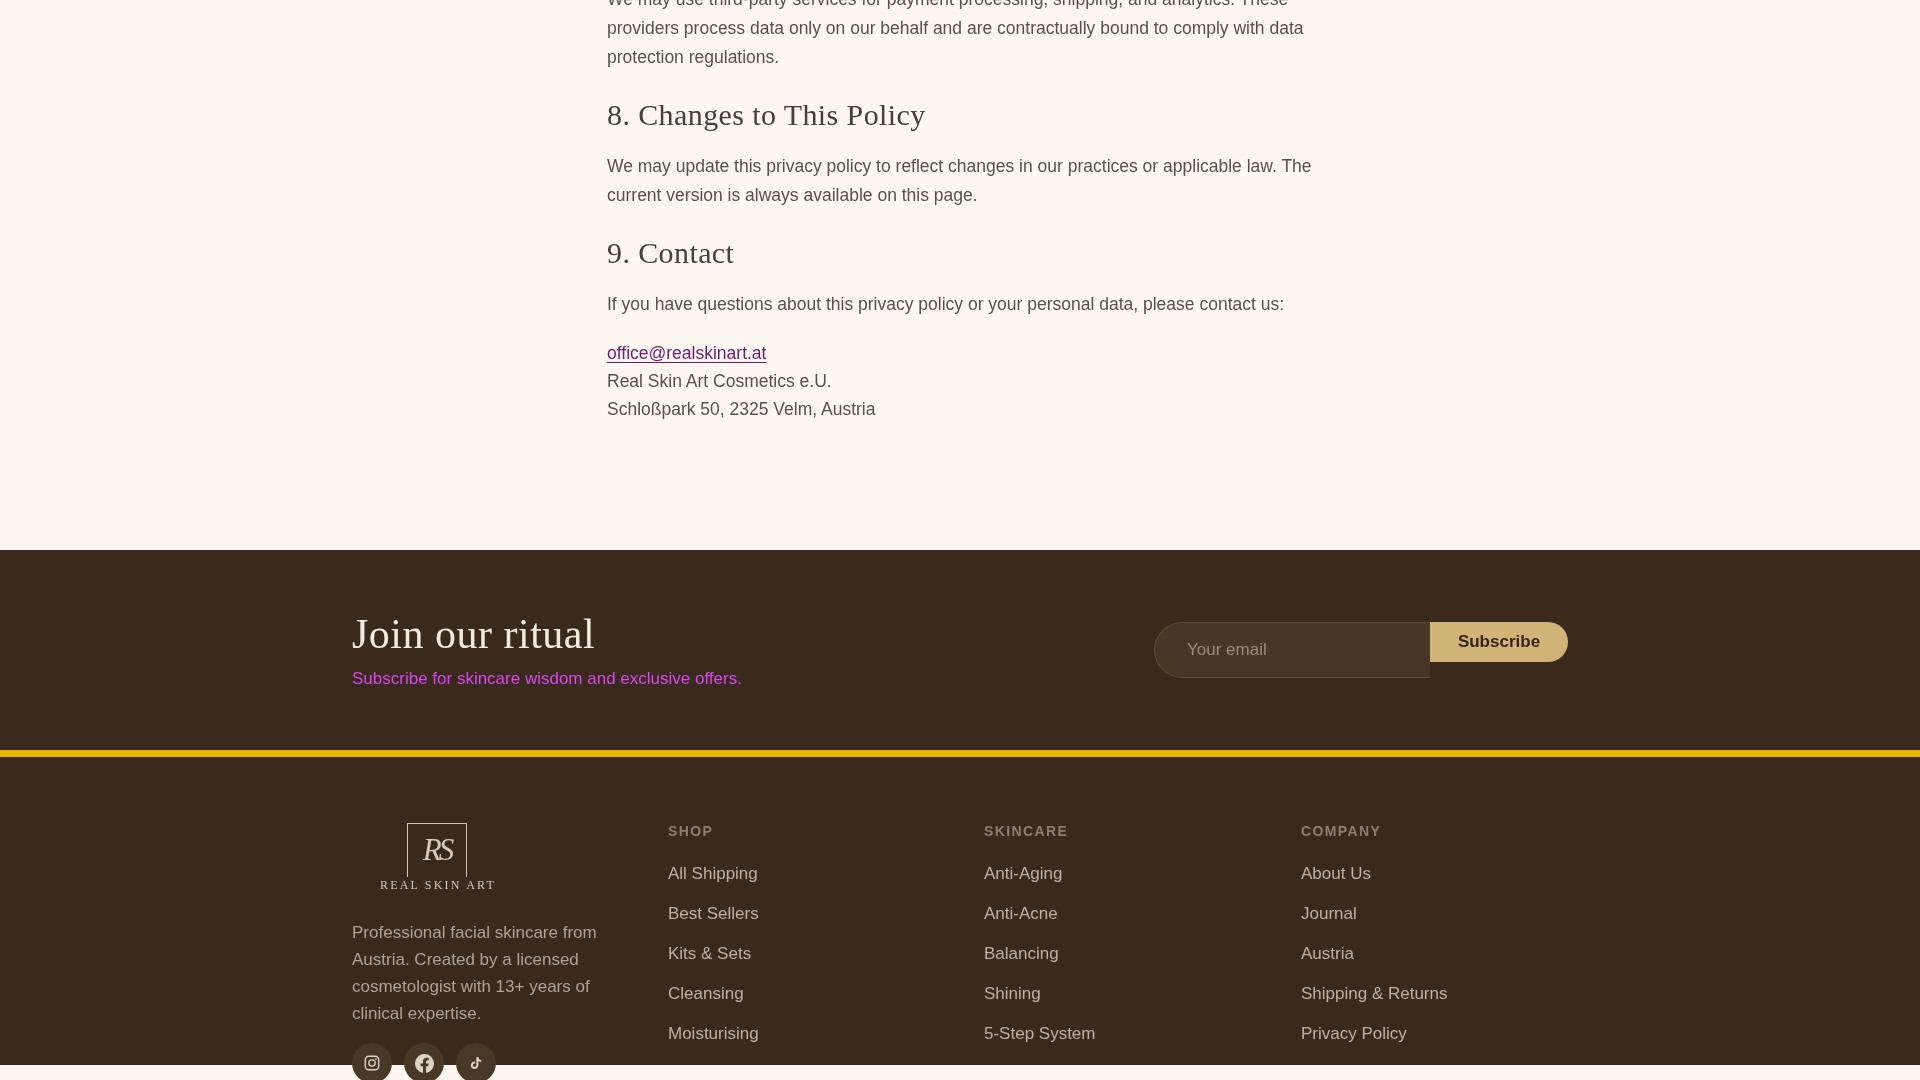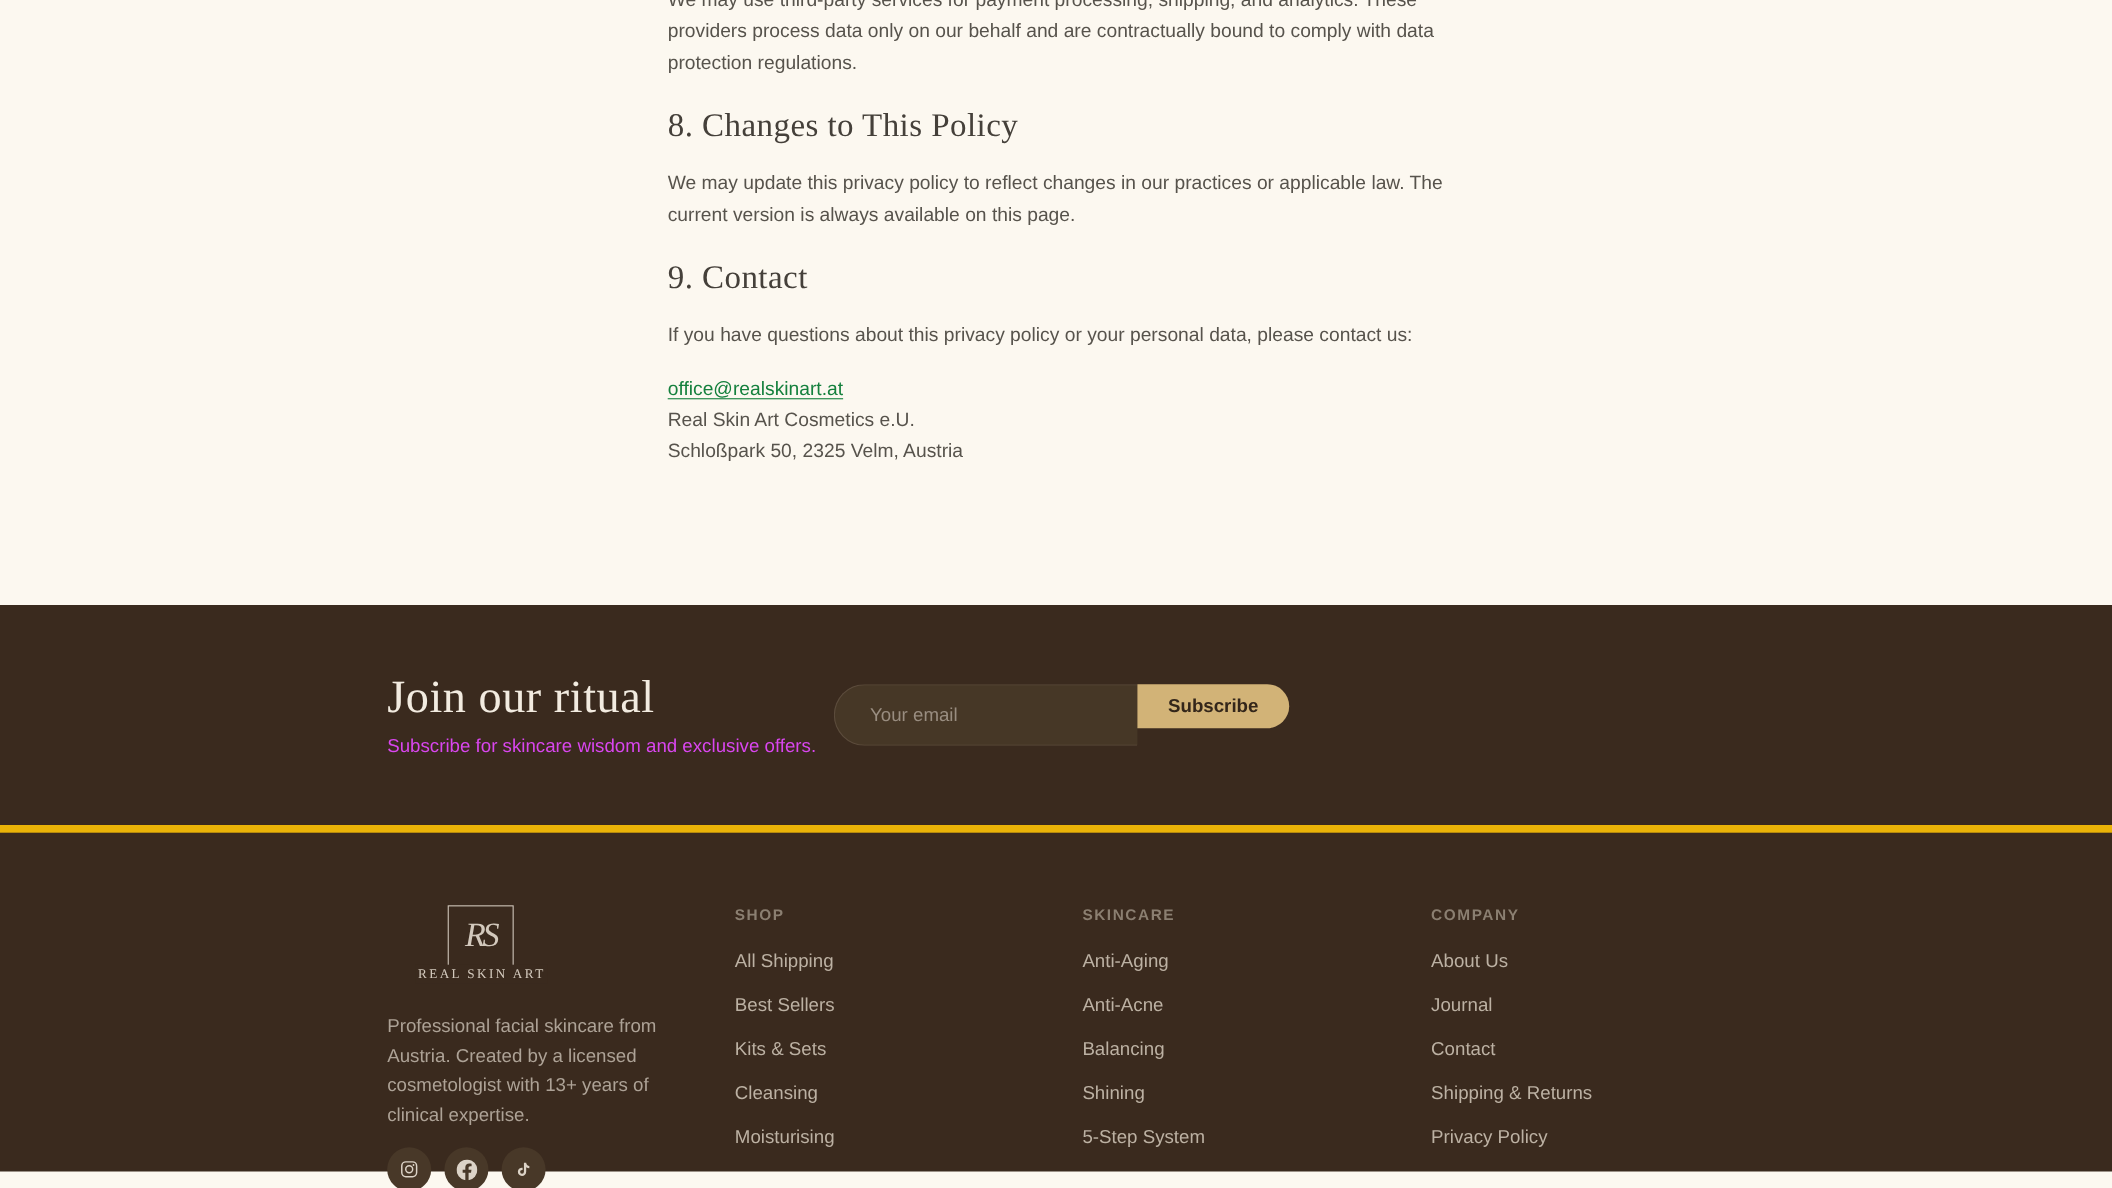--- a/index.html
+++ b/index.html
@@ -20,34 +20,34 @@
   .clipped-first { margin-top: -15px !important; }
   .policy-heading {
     font-family: "Liberation Serif", "DejaVu Serif", serif;
     font-weight: 500;
     font-size: 30px; line-height: 38px;
     color: #45403A; letter-spacing: 0.4px;
     margin: 24px 0 18px;
   }
   .contact-block { margin-top: 20px; line-height: 28px; }
   .email-link {
-    color: #15803d; text-decoration: underline;
+    color: #701a75; text-decoration: underline;
     text-underline-offset: 3px; cursor: pointer;
   }
 
   
   .newsletter {
     height: 200px; background: #3A2A1E;
     display: flex; align-items: center;
   }
   .container-wide {
     width: 1216px; margin: 0 auto;
   }
   .newsletter .container-wide {
-    display: flex; align-items: center;  gap: 16px;
+    display: flex; align-items: center; justify-content: space-between; gap: 16px;
   }
   .nl-title {
     font-family: "Liberation Serif", "DejaVu Serif", serif;
     font-weight: 400;
     font-size: 42px; line-height: 46px;
     color: #F2EBE0; margin: 0; letter-spacing: 0.5px;
   }
   .nl-subtitle {
     margin: 12px 0 0; font-size: 17px; color: #d946ef;
   }
@@ -214,19 +214,19 @@
       <a>Anti-Acne</a>
       <a>Balancing</a>
       <a>Shining</a>
       <a>5-Step System</a>
     </div>
 
     <div class="fcol">
       <h3 class="fcol-title">COMPANY</h3>
       <a>About Us</a>
       <a>Journal</a>
-      <a>Contact</a>
+      <a>Austria</a>
       <a>Shipping &amp; Returns</a>
       <a>Privacy Policy</a>
     </div>
 
   </div>
 </footer>
 
 </body></html>

